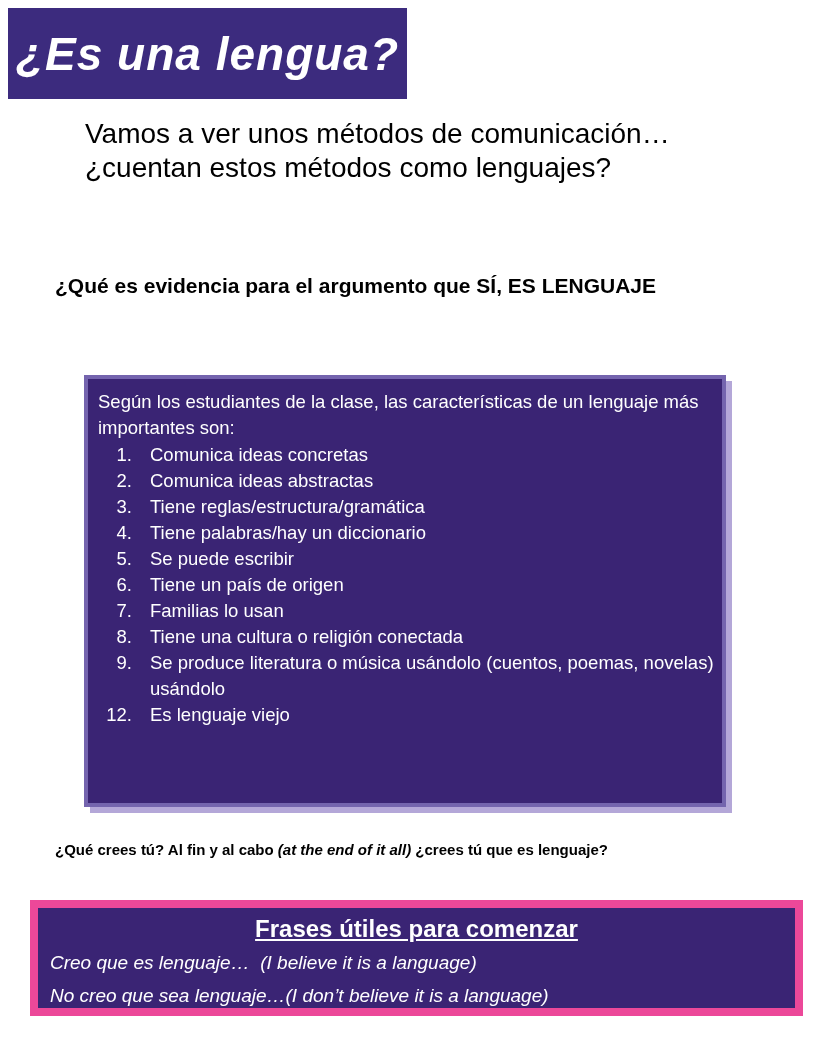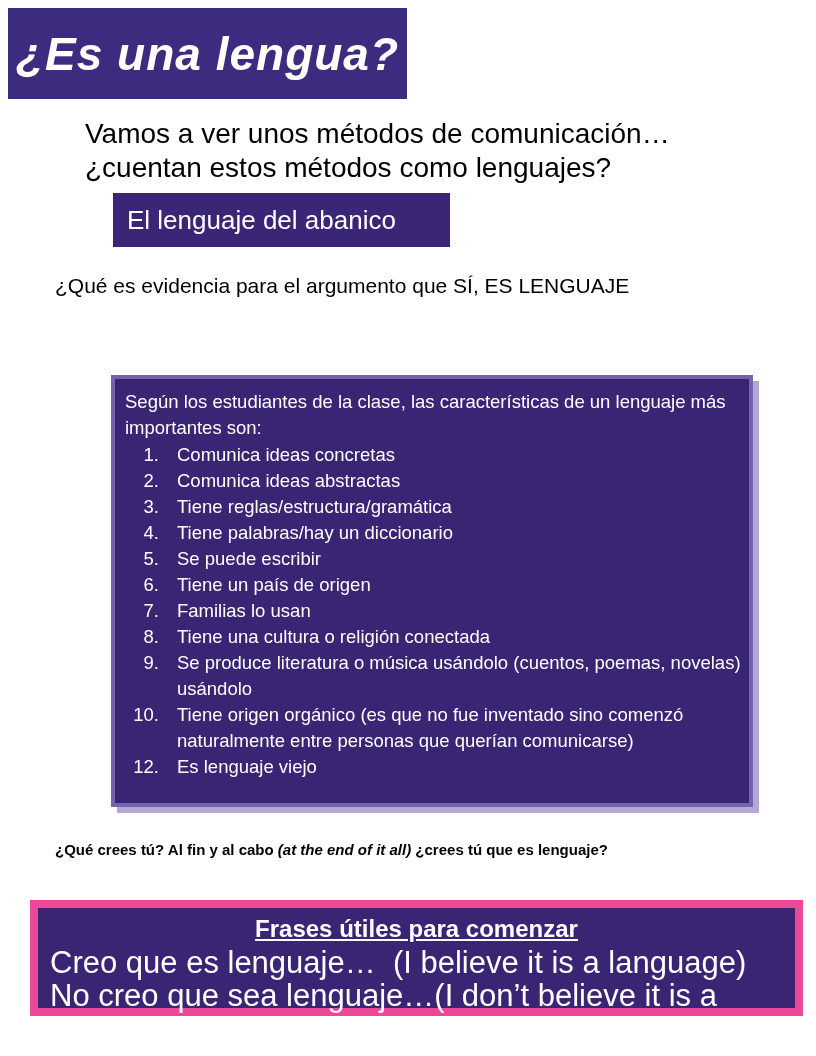--- a/index.html
+++ b/index.html
@@ -59,30 +59,30 @@
     white-space: nowrap;
   }
 
   
   .q {
     position: absolute;
     left: 55px;
     width: 740px;
     color: #000000;
     font-size: 21px;
-    font-weight: normal;
+    font-weight: bold;
     line-height: 28px;
   }
   .q1 { top: 272px; }
   .q2 { top: 327px; }
 
   
   .char-box {
     position: absolute;
-    left: 111px; top: 375px;
+    left: 84px; top: 375px;
     width: 642px; height: 432px;
     background: #3a2474;
     border: 4px solid #7464ae;
     box-shadow: 6px 6px 0 #b4a7d8;
     color: #ffffff;
     font-size: 18.5px;
     line-height: 26px;
     padding: 10px 6px 10px 10px;
   }
   .char-intro { margin-bottom: 1px; }
@@ -122,39 +122,37 @@
     padding: 7px 12px 0 12px;
   }
   .phrases-heading {
     text-align: center;
     font-size: 24px;
     font-weight: bold;
     margin-bottom: 3px;
   }
   .phrases-heading .u { text-decoration: underline; }
   .phrase {
-    font-size: 31px;
+    font-size: 19px;
     line-height: 33px;
     white-space: pre-wrap;
+    font-style: italic;
   }
 </style>
 </head>
 <body>
 
 <div class="page">
 
   <div class="banner">
     <span class="title-text">¿Es una lengua?</span>
   </div>
 
   <p class="intro">Vamos a ver unos métodos de comunicación…¿cuentan estos métodos como lenguajes?</p>
 
-  <div class="topic-box">
-    <span class="topic-text">El lenguaje del abanico</span>
-  </div>
 
   <p class="q q1">¿Qué es evidencia para el argumento que SÍ, ES LENGUAJE</p>
 
   <div class="char-box">
     <div class="char-intro">Según los estudiantes de la clase, las características de un lenguaje más importantes son:</div>
     <div class="char-list">
       <div class="char-row">
         <span class="char-num">1.</span>
         <span class="char-txt">Comunica ideas concretas</span>
       </div>
@@ -182,24 +180,20 @@
         <span class="char-num">7.</span>
         <span class="char-txt">Familias lo usan</span>
       </div>
       <div class="char-row">
         <span class="char-num">8.</span>
         <span class="char-txt">Tiene una cultura o religión conectada</span>
       </div>
       <div class="char-row">
         <span class="char-num">9.</span>
         <span class="char-txt">Se produce literatura o música usándolo (cuentos, poemas, novelas) usándolo</span>
-      </div>
-      <div class="char-row">
-        <span class="char-num">10.</span>
-        <span class="char-txt">Tiene origen orgánico (es que no fue inventado sino comenzó naturalmente entre personas que querían comunicarse)</span>
       </div>
       <div class="char-row">
         <span class="char-num">12.</span>
         <span class="char-txt">Es lenguaje viejo</span>
       </div>
     </div>
   </div>
 
   <p class="reflection"><span>¿Qué crees tú? Al fin y al cabo </span><em>(at the end of it all)</em><span> ¿crees tú que es lenguaje?</span></p>
 

